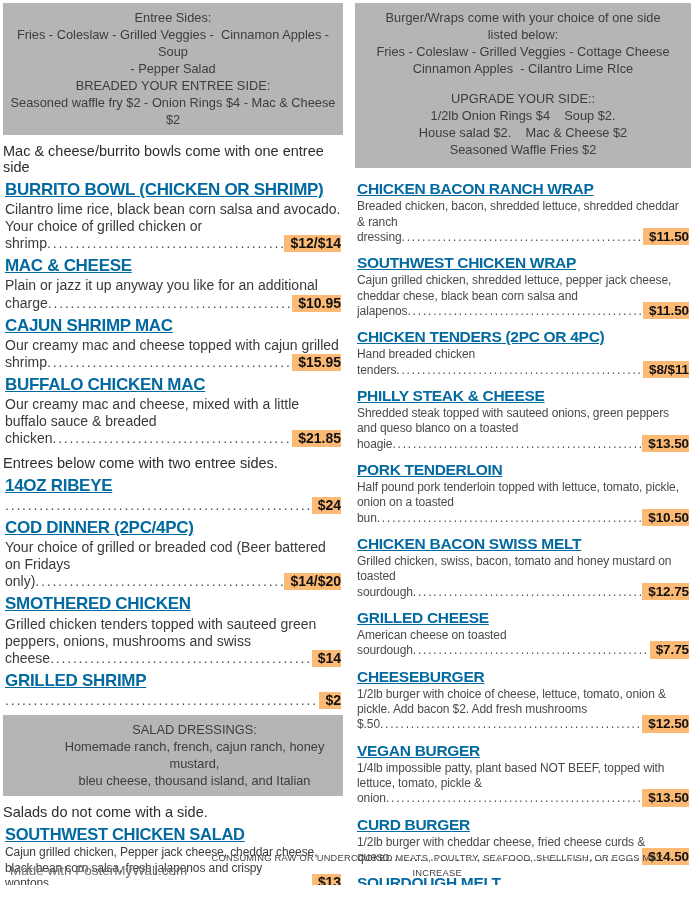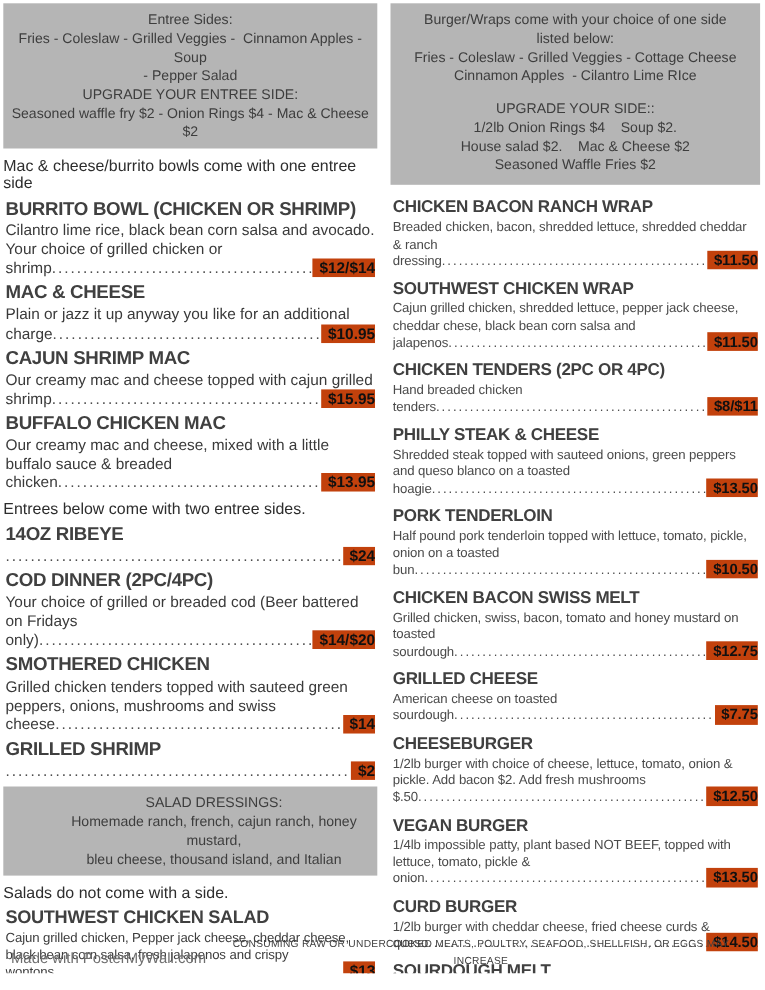--- a/index.html
+++ b/index.html
@@ -32,44 +32,45 @@
     text-align:left;
     font-size:14.5px;
     color:#2d2d2d;
     margin:8px 0 5px;
   }
 
   
   .item { margin-bottom:4px; padding:0 2px; }
   .item .name {
     font-weight:700;
-    color:#404040;
+    color:#0369a1;
     font-size:17px;
     line-height:1.18;
     letter-spacing:-0.3px;
     margin-top:3px;
+    text-decoration:underline;
   }
   .body {
     position:relative;
     overflow:hidden;
     font-size:14px;
     line-height:1.22;
     color:#3a3a3a;
     margin-top:1px;
   }
   .desc::after {
     content:"...................................................................................................................................................................................................................";
     white-space:nowrap;
     letter-spacing:1.8px;
     color:#4c4c4c;
   }
   .price {
     position:absolute;
     right:0; bottom:0;
-    background:#c2410c;
+    background:#fdba74;
     padding-left:6px;
     font-weight:700;
     font-size:14px;
     color:#101010;
   }
 
   
   .salad .name { font-size:16.5px; }
   .salad .body { font-size:12px; line-height:1.28; color:#3c3c3c; letter-spacing:-0.1px; }
 
@@ -107,41 +108,41 @@
 
 <div class="page">
   <div class="cols">
 
     <div class="col-left">
 
       <div class="graybox">
         <div class="bx-ln">Entree Sides:</div>
         <div class="bx-ln">Fries - Coleslaw - Grilled Veggies -  Cinnamon Apples - Soup</div>
         <div class="bx-ln">- Pepper Salad</div>
-        <div class="bx-ln">UPGRADE YOUR ENTREE SIDE:</div>
+        <div class="bx-ln">BREADED YOUR ENTREE SIDE:</div>
         <div class="bx-ln">Seasoned waffle fry $2 - Onion Rings $4 - Mac &amp; Cheese $2</div>
       </div>
 
       <div class="note">Mac &amp; cheese/burrito bowls come with one entree side</div>
 
       <div class="item">
         <div class="name">BURRITO BOWL (CHICKEN OR SHRIMP)</div>
         <div class="body"><span class="desc">Cilantro lime rice, black bean corn salsa and avocado. Your choice of grilled chicken or shrimp</span><span class="price">$12/$14</span></div>
       </div>
       <div class="item">
         <div class="name">MAC &amp; CHEESE</div>
         <div class="body"><span class="desc">Plain or jazz it up anyway you like for an additional charge</span><span class="price">$10.95</span></div>
       </div>
       <div class="item">
         <div class="name">CAJUN SHRIMP MAC</div>
         <div class="body"><span class="desc">Our creamy mac and cheese topped with cajun grilled shrimp</span><span class="price">$15.95</span></div>
       </div>
       <div class="item">
         <div class="name">BUFFALO CHICKEN MAC</div>
-        <div class="body"><span class="desc">Our creamy mac and cheese, mixed with a little buffalo sauce &amp; breaded chicken</span><span class="price">$13.95</span></div>
+        <div class="body"><span class="desc">Our creamy mac and cheese, mixed with a little buffalo sauce &amp; breaded chicken</span><span class="price">$21.85</span></div>
       </div>
 
       <div class="note">Entrees below come with two entree sides.</div>
 
       <div class="item">
         <div class="name">14OZ RIBEYE</div>
         <div class="body"><span class="desc"></span><span class="price">$24</span></div>
       </div>
       <div class="item">
         <div class="name">COD DINNER (2PC/4PC)</div>

